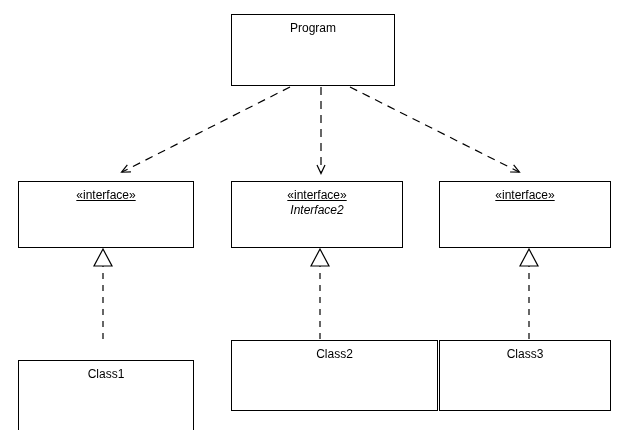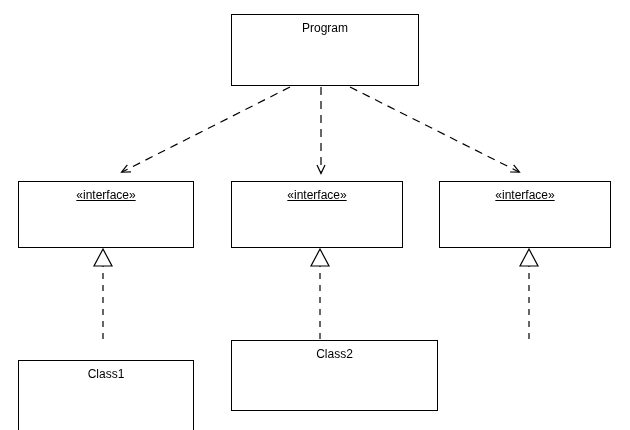--- a/index.html
+++ b/index.html
@@ -93,35 +93,36 @@
       <line x1="320" y1="339" x2="320" y2="265" stroke="#000000" stroke-width="1.2" stroke-dasharray="6,6"></line>
       <path d="M 320,249 L 329,266 L 311,266 Z" fill="#ffffff" stroke="#000000" stroke-width="1.2"></path>
     </g>
 
     <g>
       <line x1="529" y1="339" x2="529" y2="265" stroke="#000000" stroke-width="1.2" stroke-dasharray="6,6"></line>
       <path d="M 529,249 L 538,266 L 520,266 Z" fill="#ffffff" stroke="#000000" stroke-width="1.2"></path>
     </g>
   </svg>
 
-  <div class="uml-box" style="left:231px; top:14px; width:188px; height:72px;">
+  <div class="uml-box" style="left:231px; top:14px; width:164px; height:72px;">
     <div class="box-label-stack">
       <span class="type-name">Program</span>
     </div>
   </div>
 
   <div class="uml-box" style="left:18px; top:181px; width:176px; height:67px;">
     <div class="box-label-stack">
       <span class="stereotype">«interface»</span>
     </div>
   </div>
 
   <div class="uml-box" style="left:231px; top:181px; width:172px; height:67px;">
     <div class="box-label-stack">
       <span class="stereotype">«interface»</span>
+      <span class="type-name-italic">Interface2</span>
     </div>
   </div>
 
   <div class="uml-box" style="left:439px; top:181px; width:172px; height:67px;">
     <div class="box-label-stack">
       <span class="stereotype">«interface»</span>
     </div>
   </div>
 
   <div class="uml-box" style="left:18px; top:360px; width:176px; height:71px;">
@@ -129,14 +130,19 @@
       <span class="type-name">Class1</span>
     </div>
   </div>
 
   <div class="uml-box" style="left:231px; top:340px; width:207px; height:71px;">
     <div class="box-label-stack">
       <span class="type-name">Class2</span>
     </div>
   </div>
 
+  <div class="uml-box" style="left:439px; top:340px; width:172px; height:71px;">
+    <div class="box-label-stack">
+      <span class="type-name">Class3</span>
+    </div>
+  </div>
 
 </div>
 
 </body></html>

